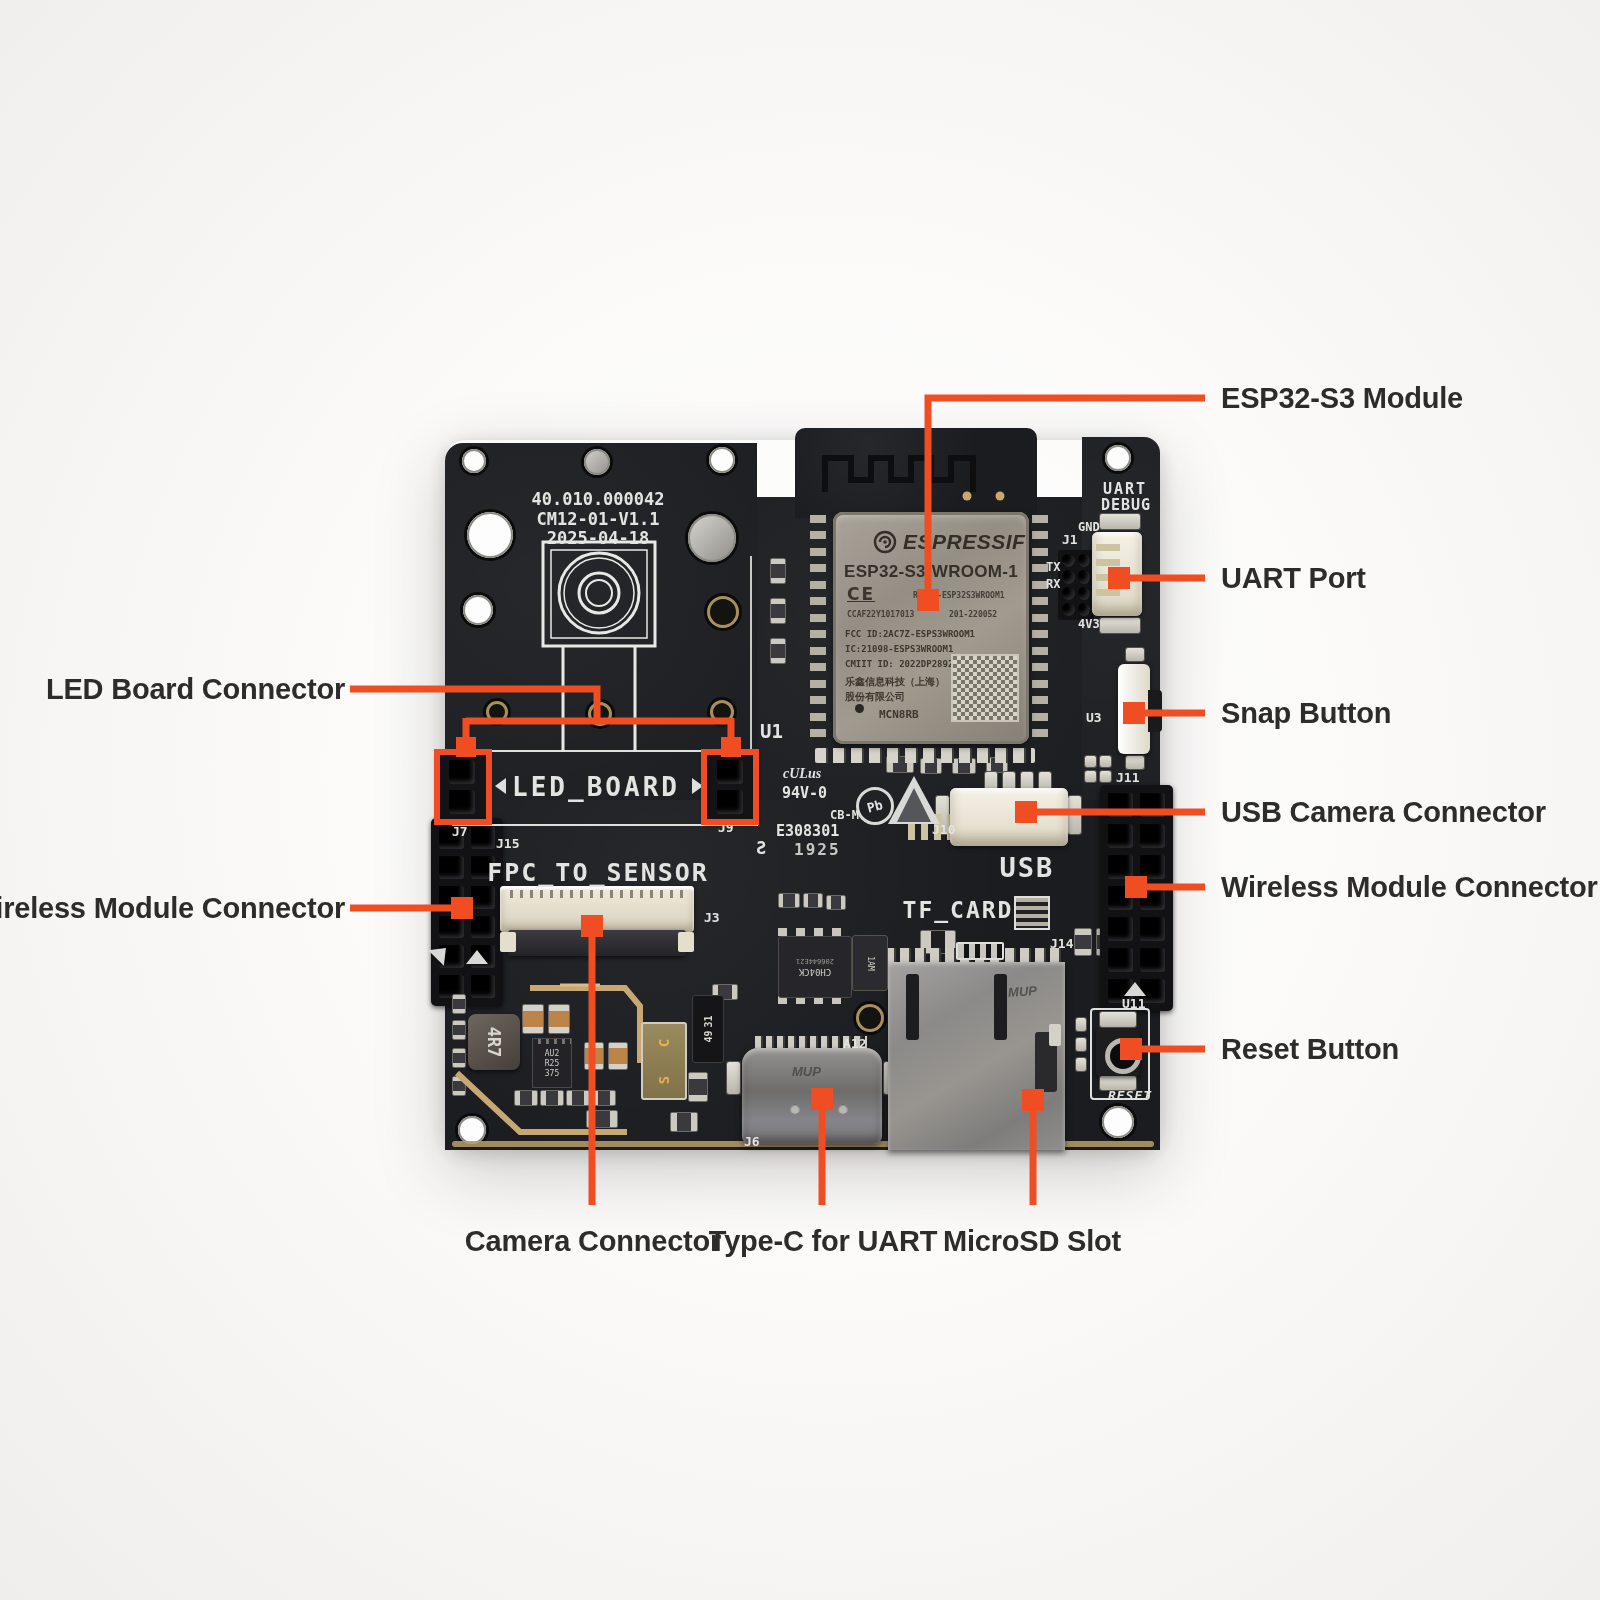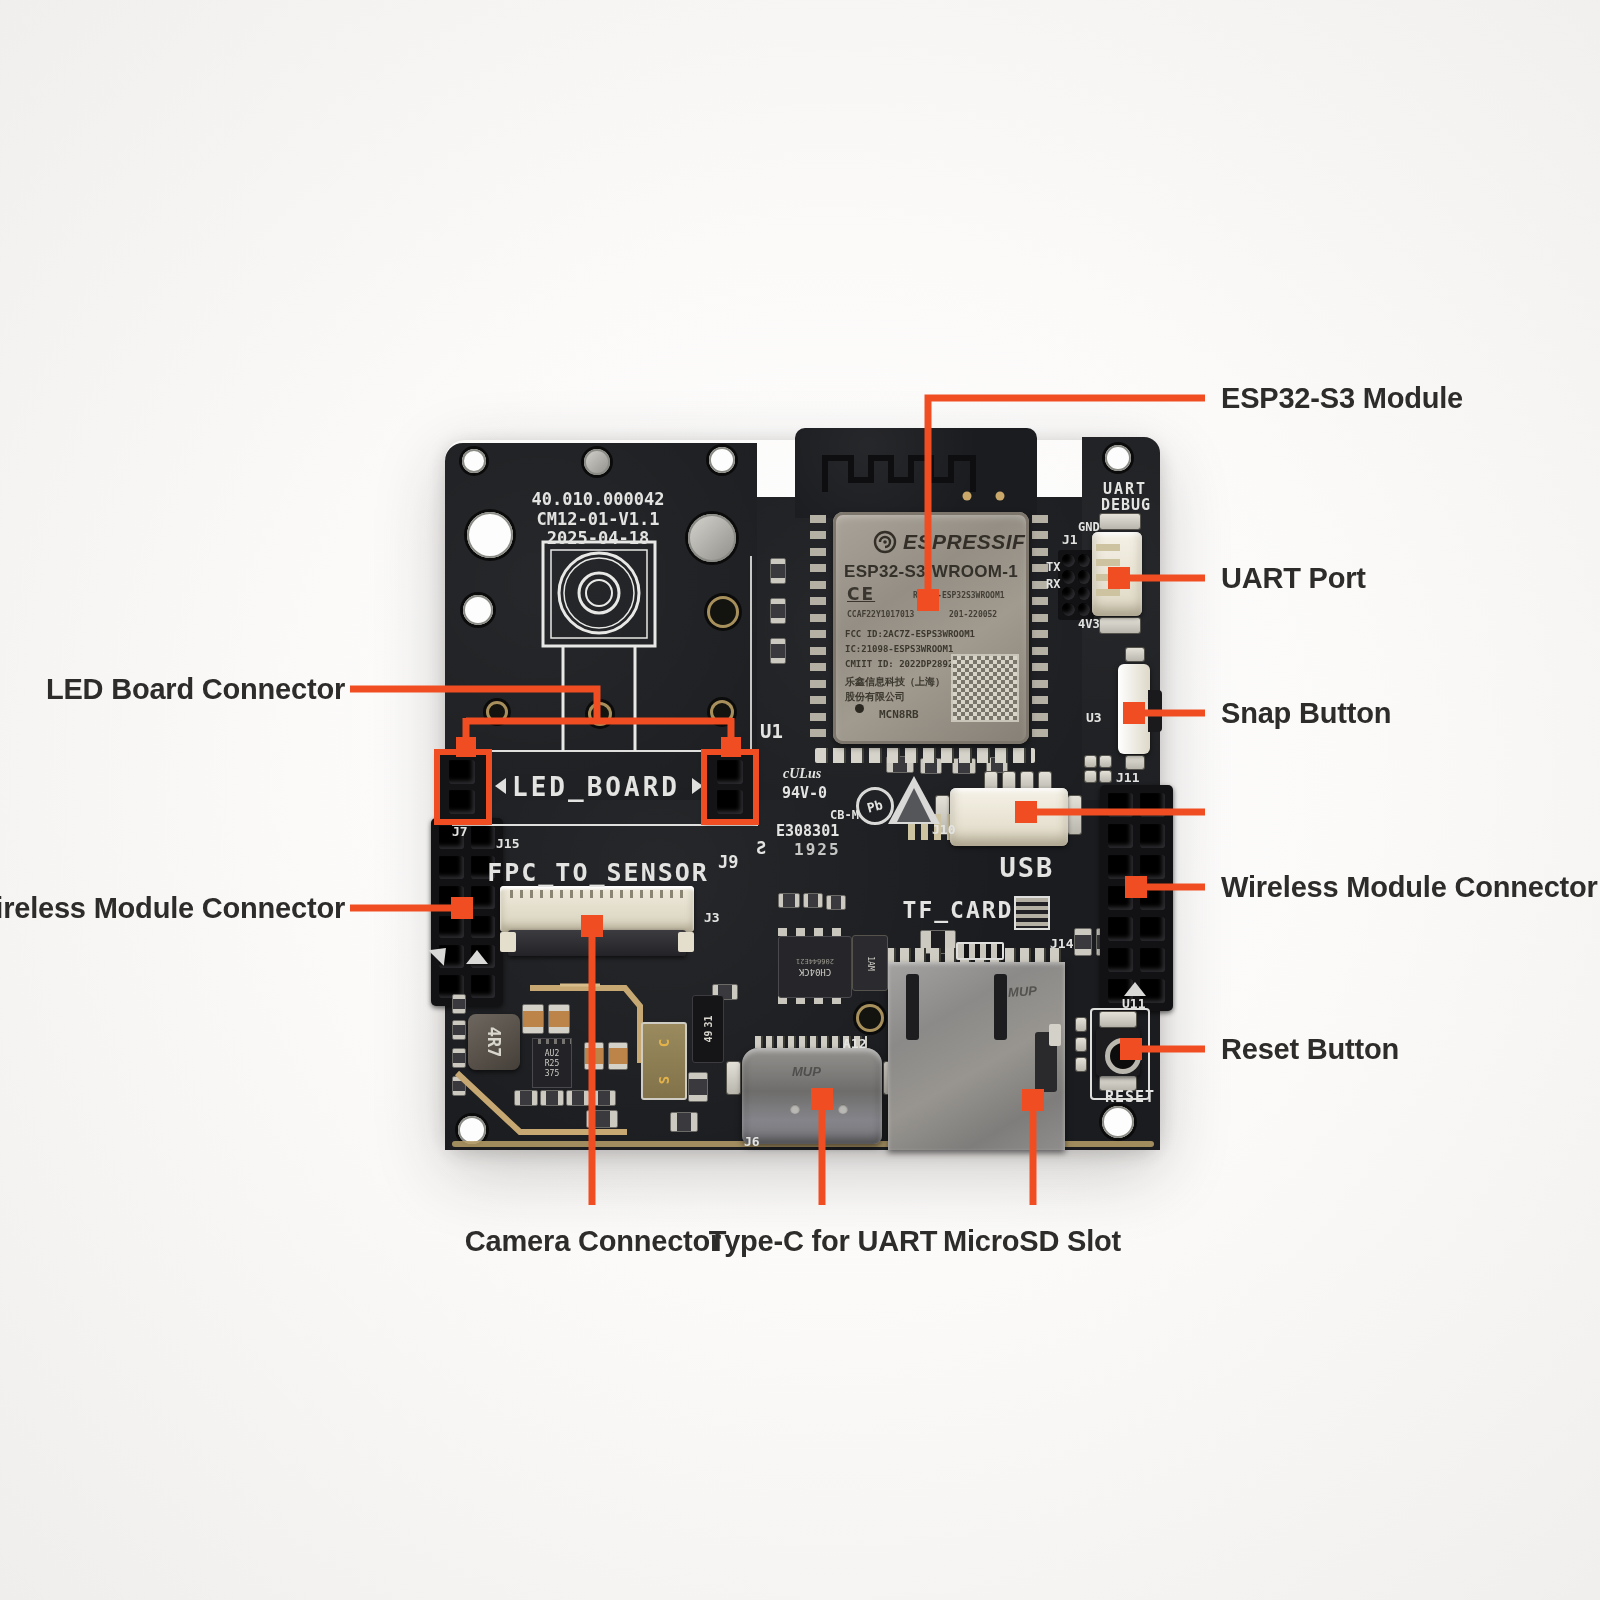--- a/index.html
+++ b/index.html
@@ -324,25 +324,25 @@
   <div class="silk" style="left:1046px;top:577px;font-size:12px;">RX</div>
   <div class="silk" style="left:1078px;top:617px;font-size:12px;">4V3</div>
   <div class="silk" style="left:760px;top:720px;font-size:19px;">U1</div>
   <div class="silk" style="left:1086px;top:710px;font-size:13px;">U3</div>
   <div class="silk" style="left:1116px;top:770px;font-size:13px;">J11</div>
   <div class="silk" style="left:932px;top:822px;font-size:13px;">J10</div>
   <div class="silk" style="left:1050px;top:936px;font-size:13px;">J14</div>
   <div class="silk" style="left:496px;top:836px;font-size:13px;">J15</div>
   <div class="silk" style="left:704px;top:910px;font-size:13px;">J3</div>
   <div class="silk" style="left:452px;top:824px;font-size:13px;">J7</div>
-  <div class="silk" style="left:718px;top:852px;font-size:17px;">J9</div>
+  <div class="silk" style="left:718px;top:820px;font-size:13px;">J9</div>
   <div class="silk" style="left:744px;top:1134px;font-size:13px;">J6</div>
   <div class="silk" style="left:843px;top:1036px;font-size:13px;">A12</div>
   <div class="silk" style="left:1122px;top:996px;font-size:13px;">U11</div>
-  <div class="silk" style="left:1130px;top:1088px;transform:translateX(-50%);font-size:15px;letter-spacing:1px;">RESET</div>
+  <div class="silk" style="left:1130px;top:1088px;transform:translateX(-50%);font-size:13px;letter-spacing:1px;font-style:italic;">RESET</div>
 
   <svg class="overlay" width="1600" height="1600" viewBox="0 0 1600 1600">
     <g stroke="#F04E22" stroke-width="7" fill="none">
       <polyline points="928,600 928,398 1205,398"></polyline>
       <line x1="1119" y1="578" x2="1205" y2="578"></line>
       <line x1="1134" y1="713" x2="1205" y2="713"></line>
       <line x1="1026" y1="812" x2="1205" y2="812"></line>
       <line x1="1136" y1="887" x2="1205" y2="887"></line>
       <line x1="1131" y1="1049" x2="1205" y2="1049"></line>
       <polyline points="350,689 597,689 597,721"></polyline>
@@ -368,20 +368,21 @@
       <rect x="811" y="1088" width="22" height="22"></rect>
       <rect x="1022" y="1089" width="22" height="22"></rect>
       <rect x="456" y="737" width="20" height="20"></rect>
       <rect x="721" y="737" width="20" height="20"></rect>
     </g>
   </svg>
 
   <div class="label right" style="left:1221px;top:382px;">ESP32-S3 Module</div>
   <div class="label right" style="left:1221px;top:562px;">UART Port</div>
   <div class="label right" style="left:1221px;top:697px;">Snap Button</div>
+  <div class="label right" style="left:1221px;top:796px;">USB Camera Connector</div>
   <div class="label right" style="left:1221px;top:871px;">Wireless Module Connector</div>
   <div class="label right" style="left:1221px;top:1033px;">Reset Button</div>
   <div class="label" style="right:1255px;top:673px;">LED Board Connector</div>
   <div class="label" style="right:1255px;top:892px;">Wireless Module Connector</div>
   <div class="label bottom" style="left:593px;top:1225px;">Camera Connector</div>
   <div class="label bottom" style="left:823px;top:1225px;">Type-C for UART</div>
   <div class="label bottom" style="left:1032px;top:1225px;">MicroSD Slot</div>
 
 </div>
 

